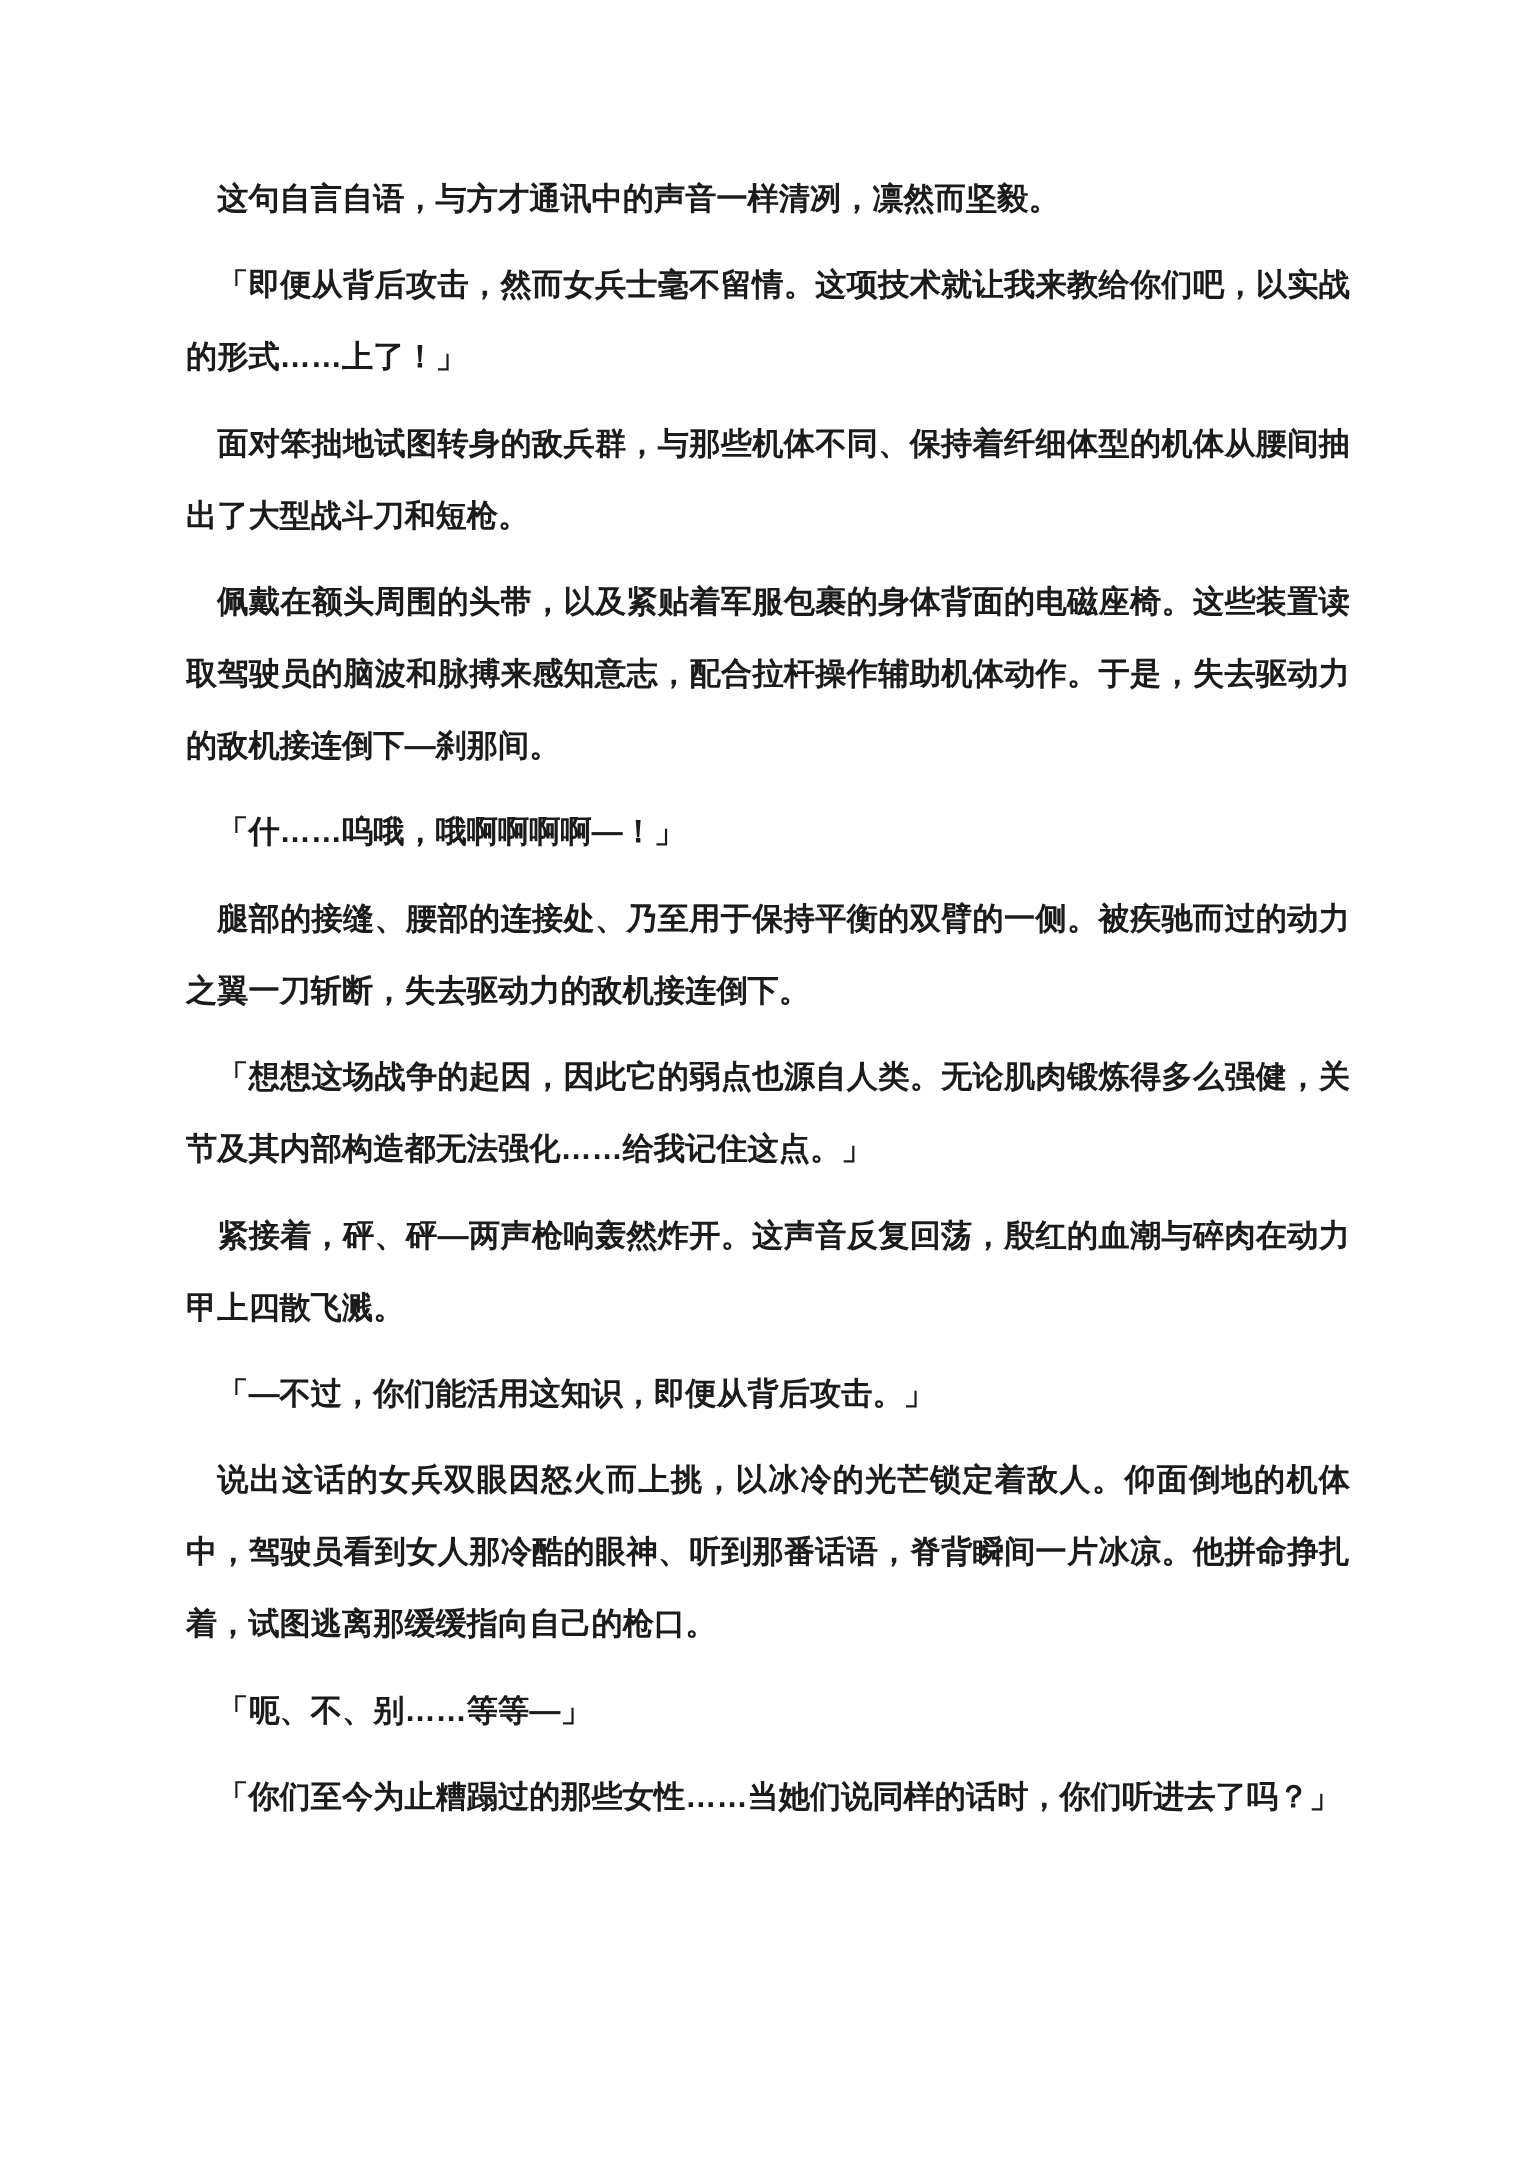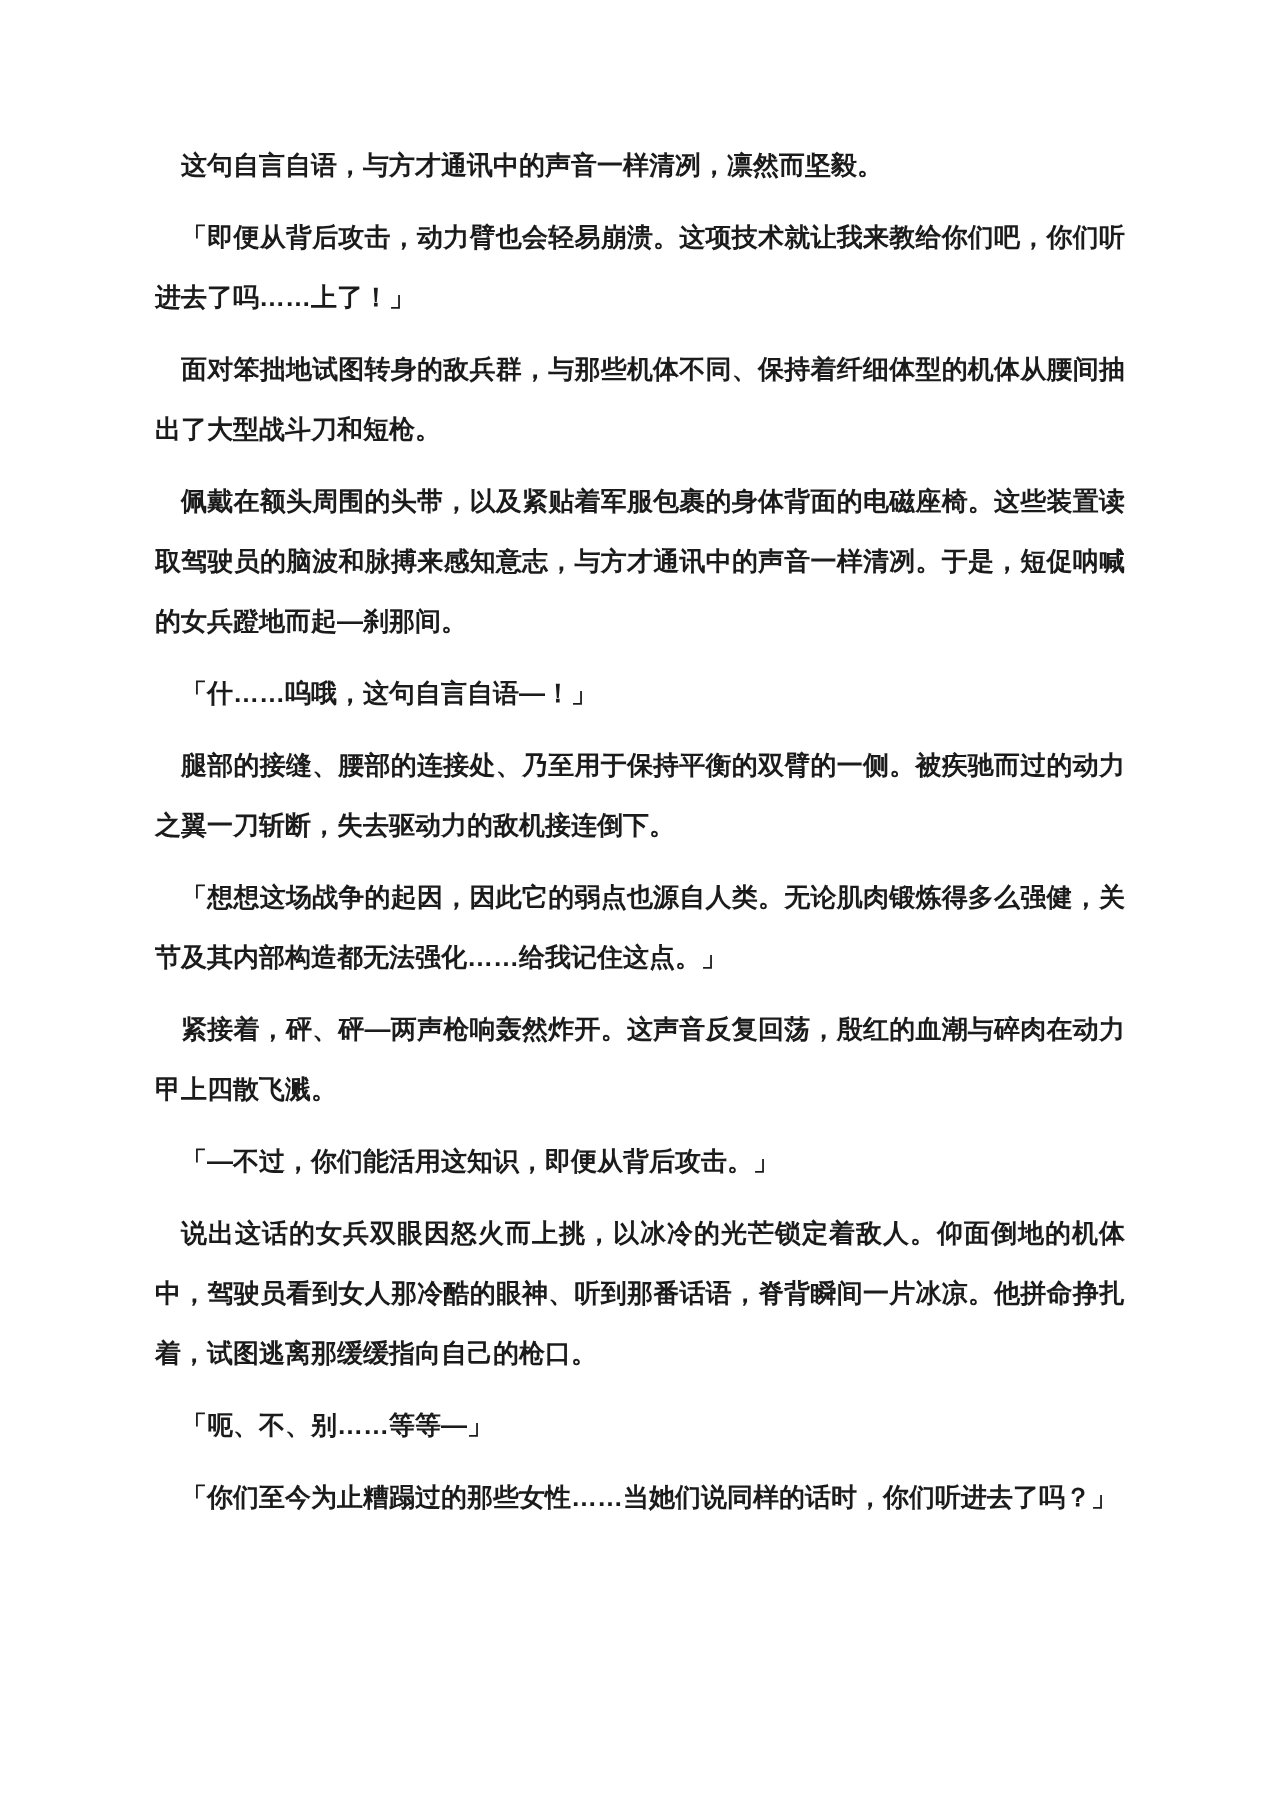--- a/index.html
+++ b/index.html
@@ -30,24 +30,24 @@
     text-align:justify;
     text-justify:inter-ideograph;
     word-break:break-all;
   }
 </style>
 </head>
 <body>
 
 <main class="page">
   <p>这句自言自语，与方才通讯中的声音一样清冽，凛然而坚毅。</p>
-  <p>「即便从背后攻击，动力臂也会轻易崩溃。这项技术就让我来教给你们吧，你们听进去了吗……上了！」</p>
+  <p>「即便从背后攻击，然而女兵士毫不留情。这项技术就让我来教给你们吧，以实战的形式……上了！」</p>
   <p>面对笨拙地试图转身的敌兵群，与那些机体不同、保持着纤细体型的机体从腰间抽出了大型战斗刀和短枪。</p>
-  <p>佩戴在额头周围的头带，以及紧贴着军服包裹的身体背面的电磁座椅。这些装置读取驾驶员的脑波和脉搏来感知意志，与方才通讯中的声音一样清冽。于是，短促呐喊的女兵蹬地而起—刹那间。</p>
-  <p>「什……呜哦，这句自言自语—！」</p>
+  <p>佩戴在额头周围的头带，以及紧贴着军服包裹的身体背面的电磁座椅。这些装置读取驾驶员的脑波和脉搏来感知意志，配合拉杆操作辅助机体动作。于是，失去驱动力的敌机接连倒下—刹那间。</p>
+  <p>「什……呜哦，哦啊啊啊啊—！」</p>
   <p>腿部的接缝、腰部的连接处、乃至用于保持平衡的双臂的一侧。被疾驰而过的动力之翼一刀斩断，失去驱动力的敌机接连倒下。</p>
   <p>「想想这场战争的起因，因此它的弱点也源自人类。无论肌肉锻炼得多么强健，关节及其内部构造都无法强化……给我记住这点。」</p>
   <p>紧接着，砰、砰—两声枪响轰然炸开。这声音反复回荡，殷红的血潮与碎肉在动力甲上四散飞溅。</p>
   <p>「—不过，你们能活用这知识，即便从背后攻击。」</p>
   <p>说出这话的女兵双眼因怒火而上挑，以冰冷的光芒锁定着敌人。仰面倒地的机体中，驾驶员看到女人那冷酷的眼神、听到那番话语，脊背瞬间一片冰凉。他拼命挣扎着，试图逃离那缓缓指向自己的枪口。</p>
   <p>「呃、不、别……等等—」</p>
   <p>「你们至今为止糟蹋过的那些女性……当她们说同样的话时，你们听进去了吗？」</p>
 </main>
 
 </body></html>

